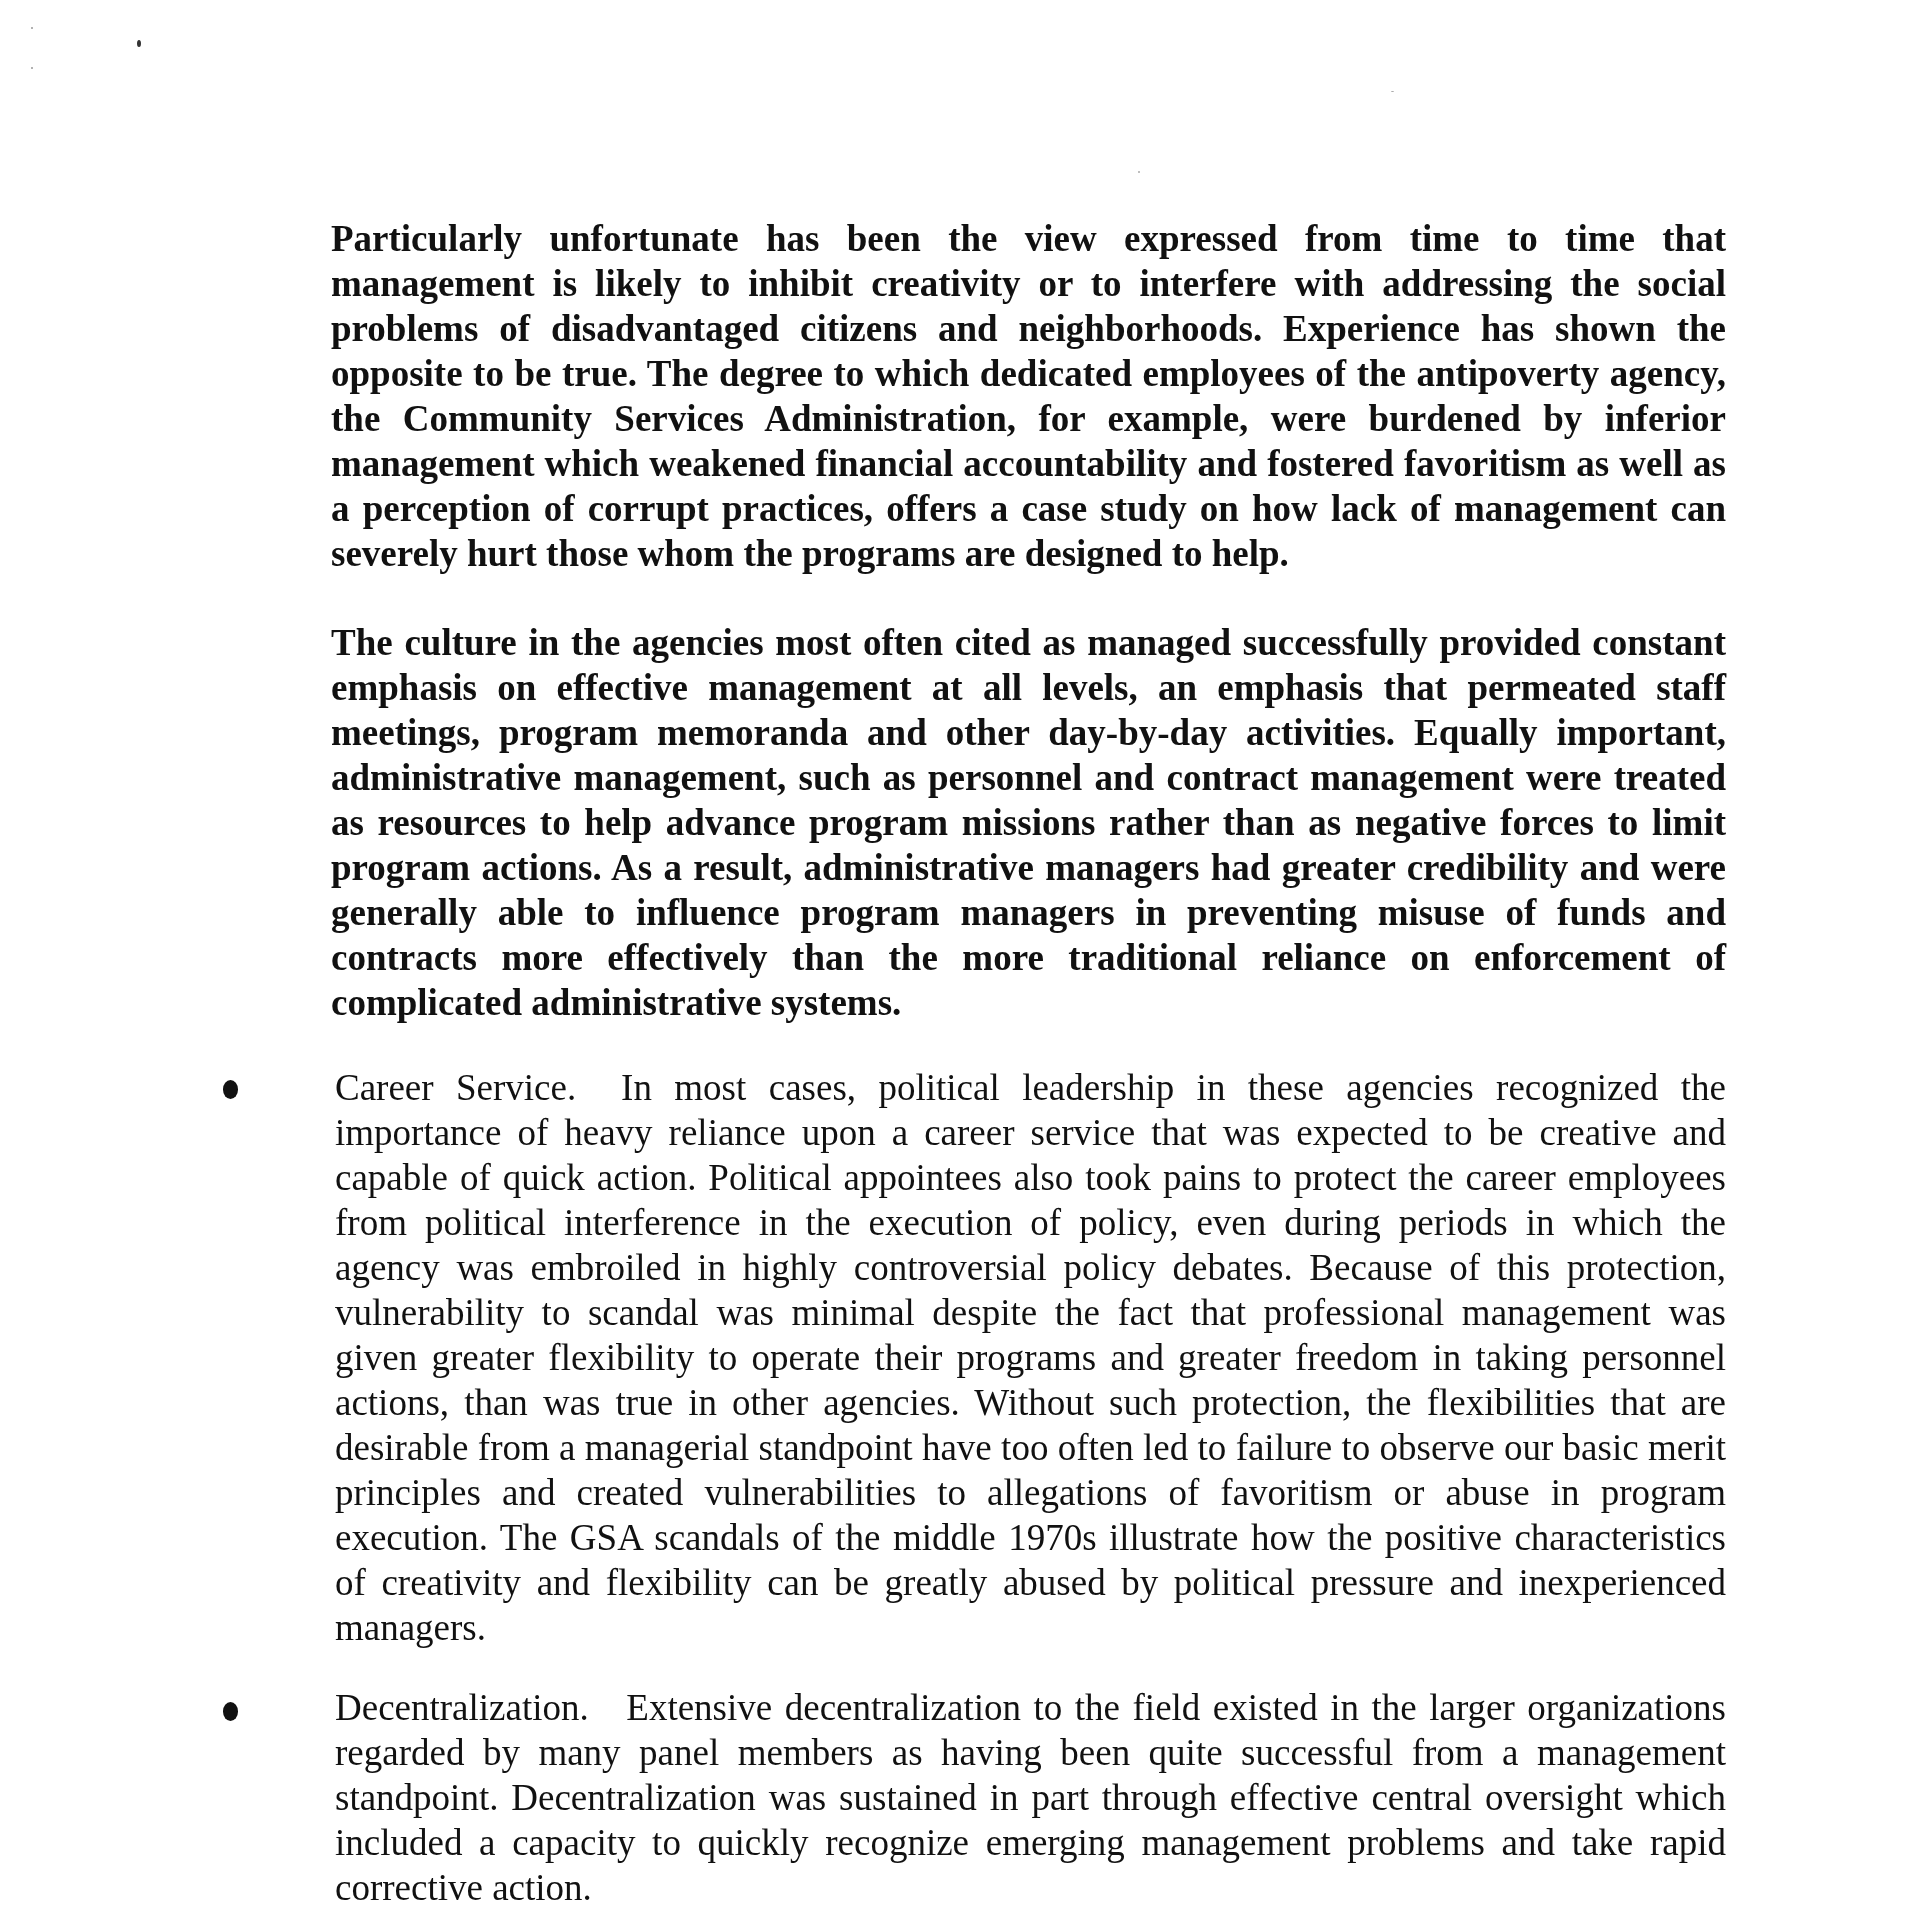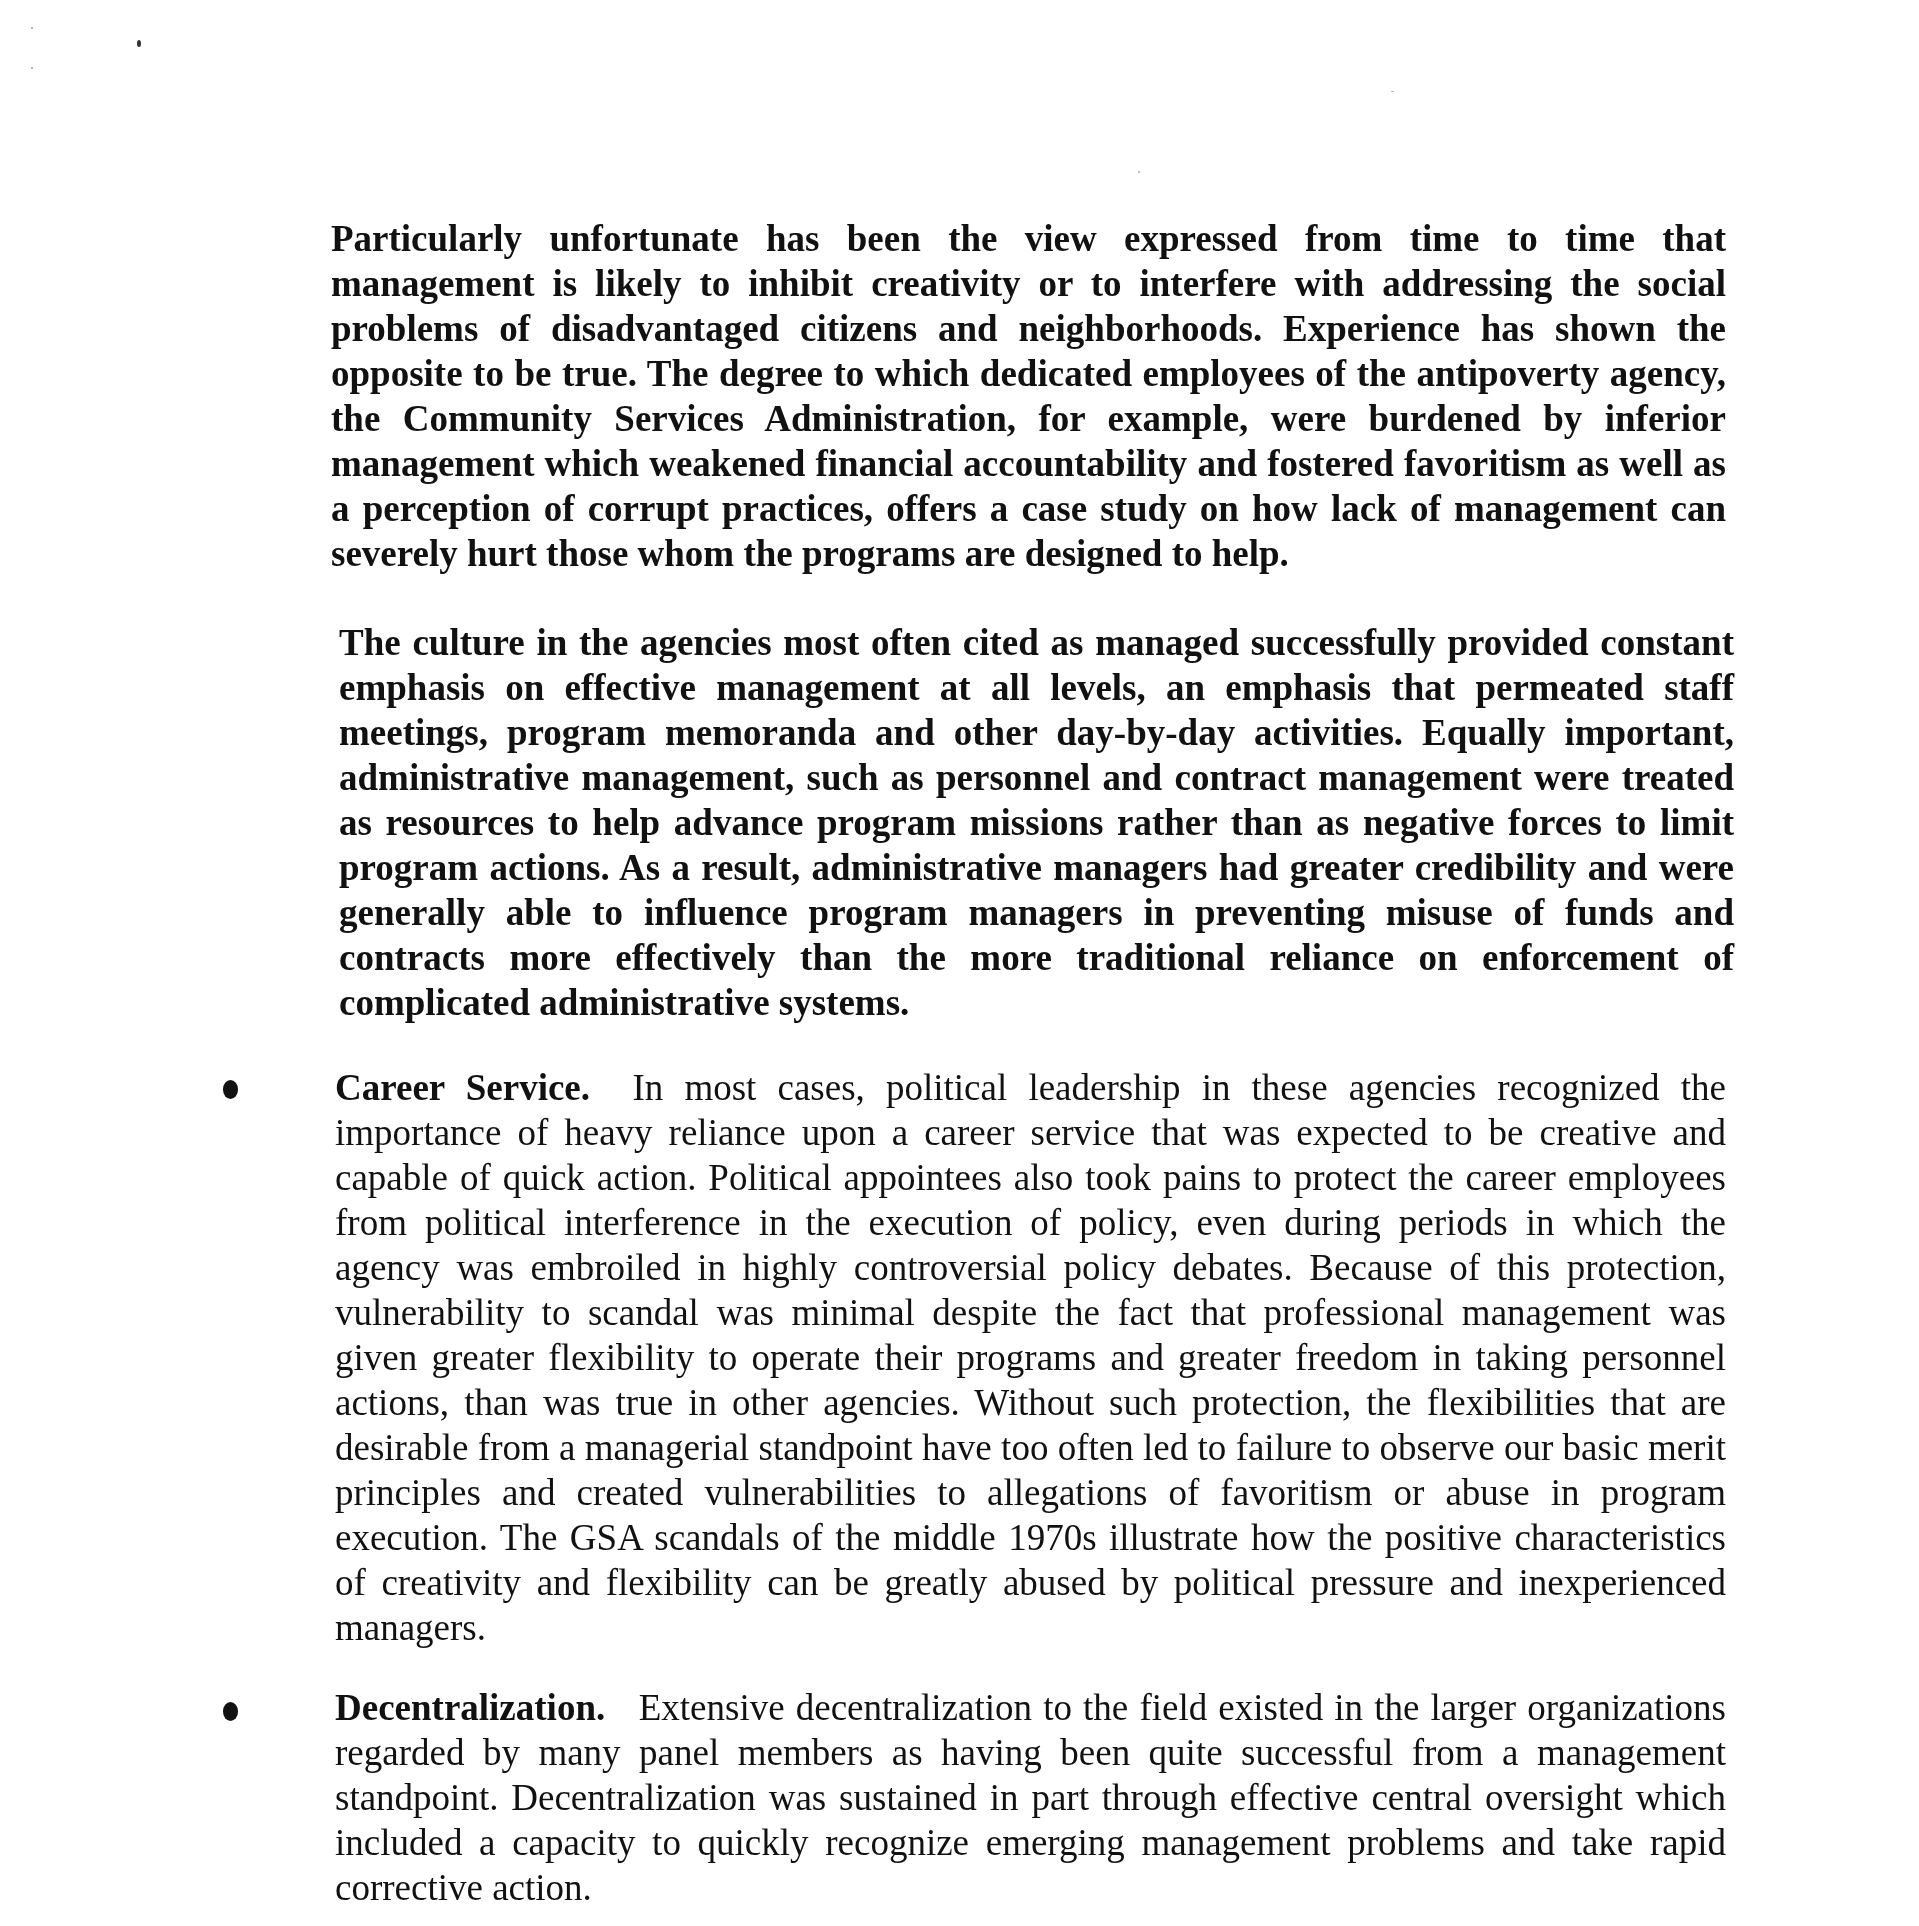--- a/index.html
+++ b/index.html
@@ -24,21 +24,21 @@
     .para {
       position: absolute;
       font-size: 37px;
       line-height: 45px;
       text-align: justify;
       text-align-last: left;
       margin: 0;
       font-weight: bold;
     }
     .para-1 { left: 331px; top: 216px; width: 1395px; }
-    .para-2 { left: 331px; top: 620px; width: 1395px; margin-left: 8px; }
+    .para-2 { left: 331px; top: 620px; width: 1395px; }
     .bullet-item {
       position: absolute;
       left: 0;
       width: 1920px;
     }
     .bullet-item .bullet-dot {
       position: absolute;
       left: 223px;
       width: 15.4px;
       height: 19px;
@@ -53,21 +53,21 @@
       line-height: 45px;
       text-align: justify;
       text-align-last: left;
       margin: 0;
     }
     .bullet-career { top: 1065px; }
     .bullet-career .bullet-dot { top: 15.4px; }
     .bullet-decentral { top: 1685px; }
     .bullet-decentral .bullet-dot { top: 17px; }
     .run-in-heading {
-      font-weight: bold;
+      font-weight: normal;
     }
     .scan-mark {
       position: absolute;
       background: #333;
       border-radius: 50%;
     }
     .mark-1 { left: 137px; top: 40px; width: 3.9px; height: 7px; }
     .mark-2 { left: 31px; top: 27px; width: 2.3px; height: 2.3px; background: #999; }
     .mark-3 { left: 31px; top: 67px; width: 2.3px; height: 2.3px; background: #999; }
     .mark-4 { left: 1391px; top: 91px; width: 3.1px; height: 1.2px; background: #aaa; }

